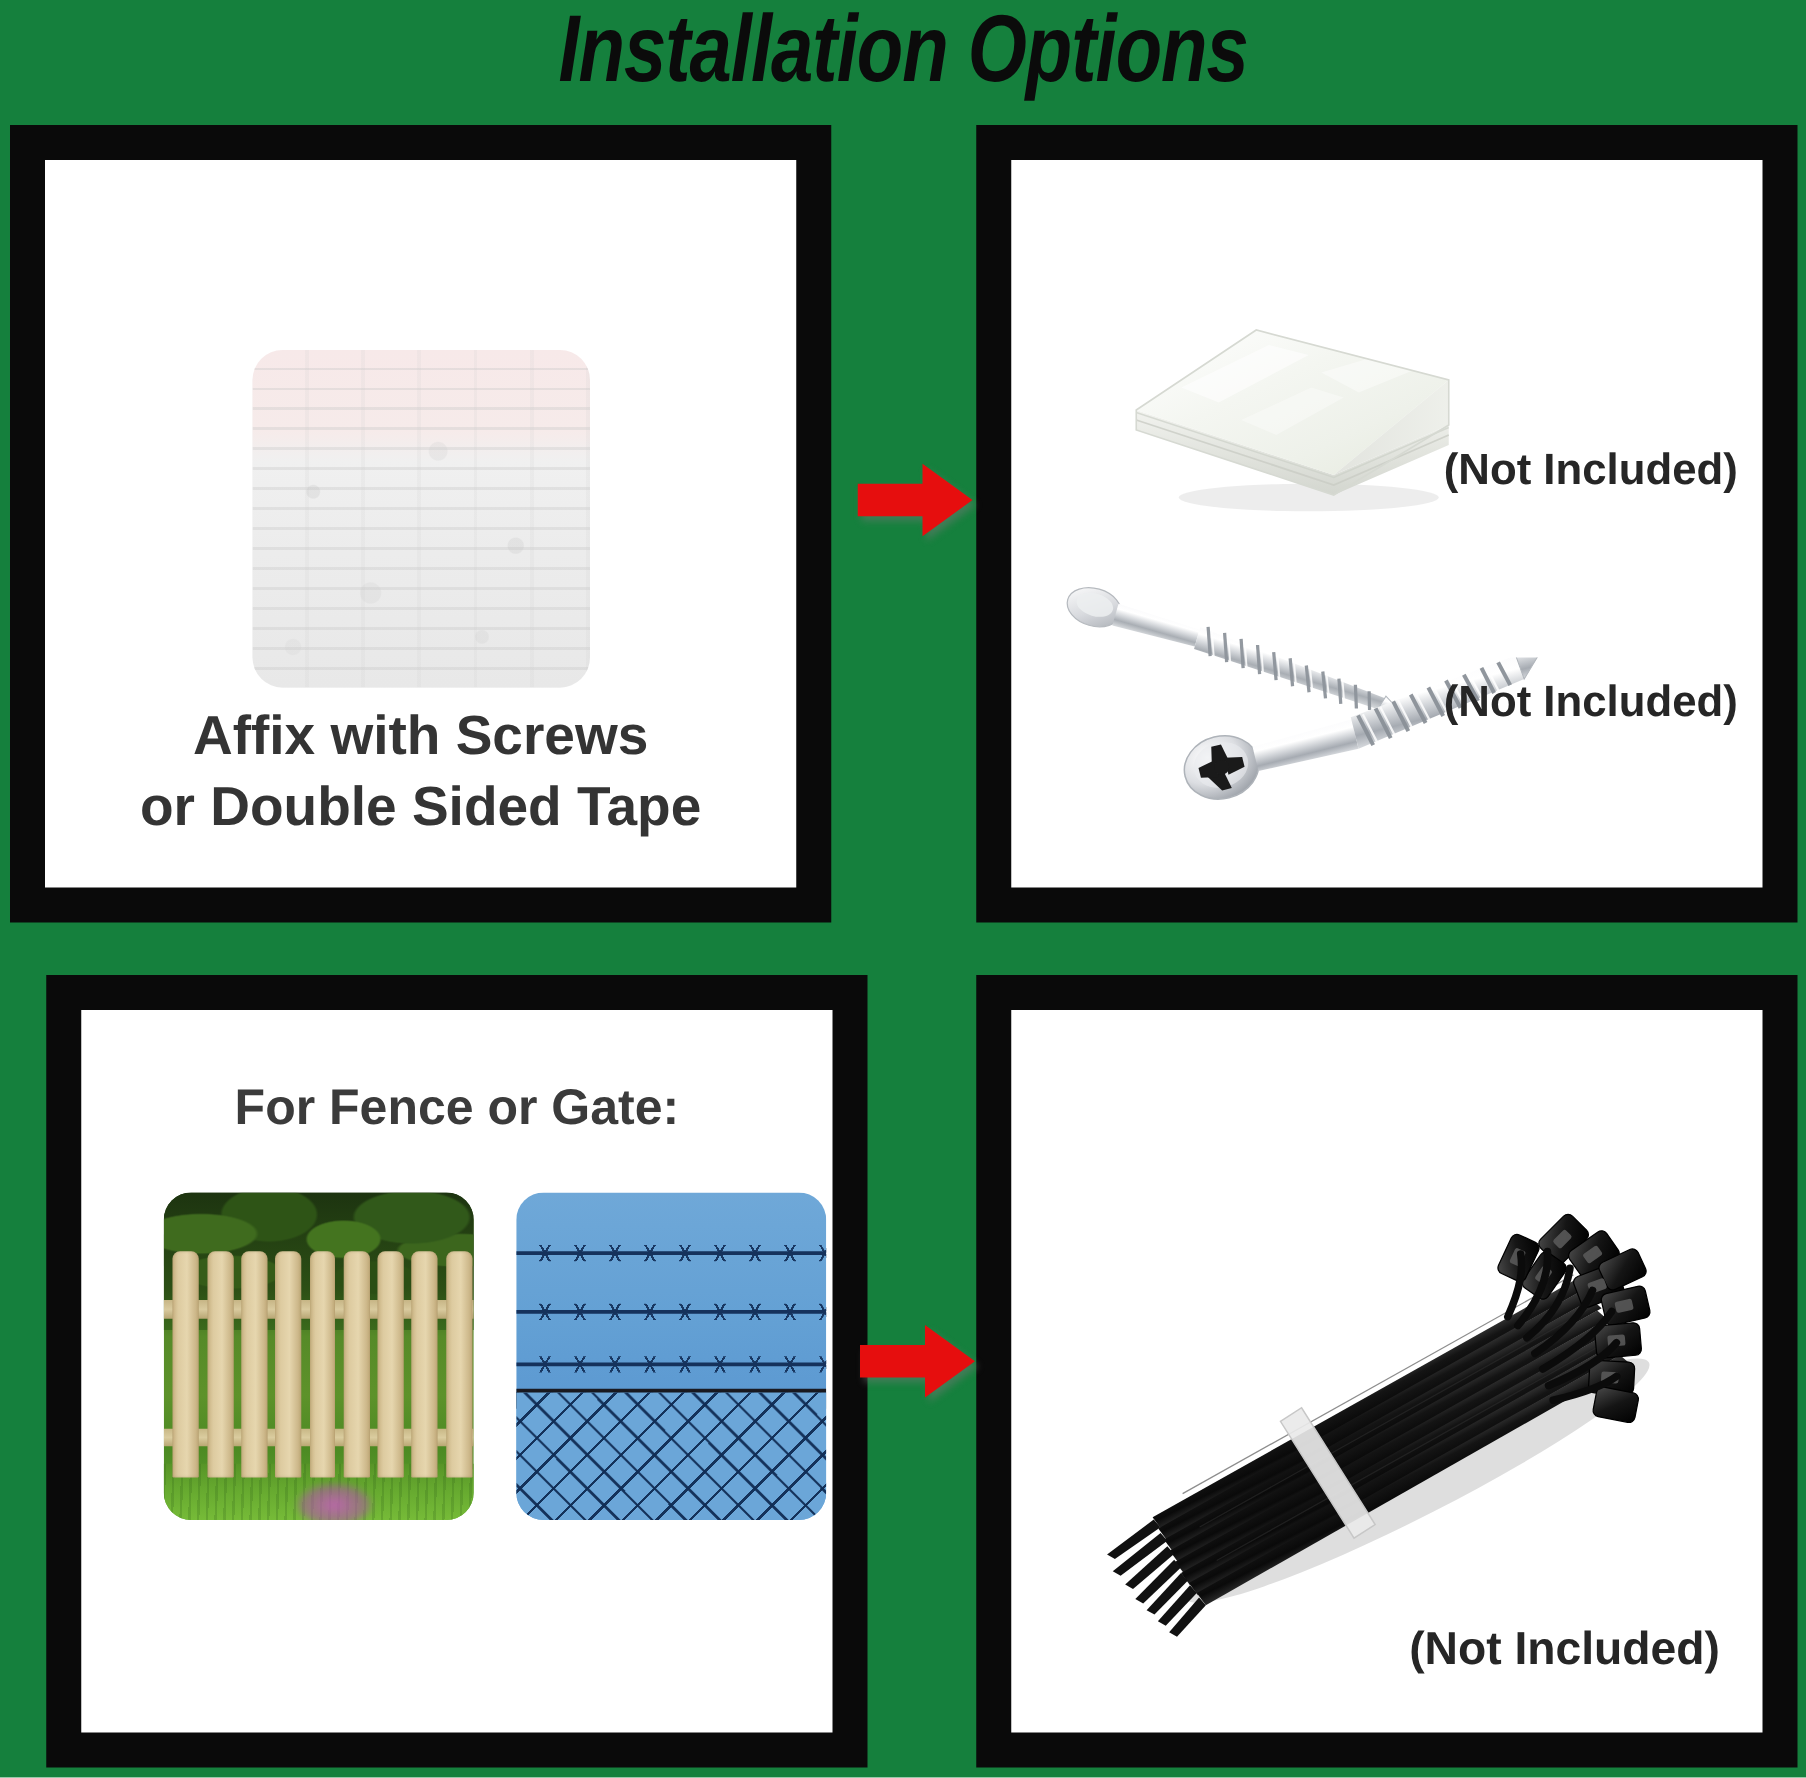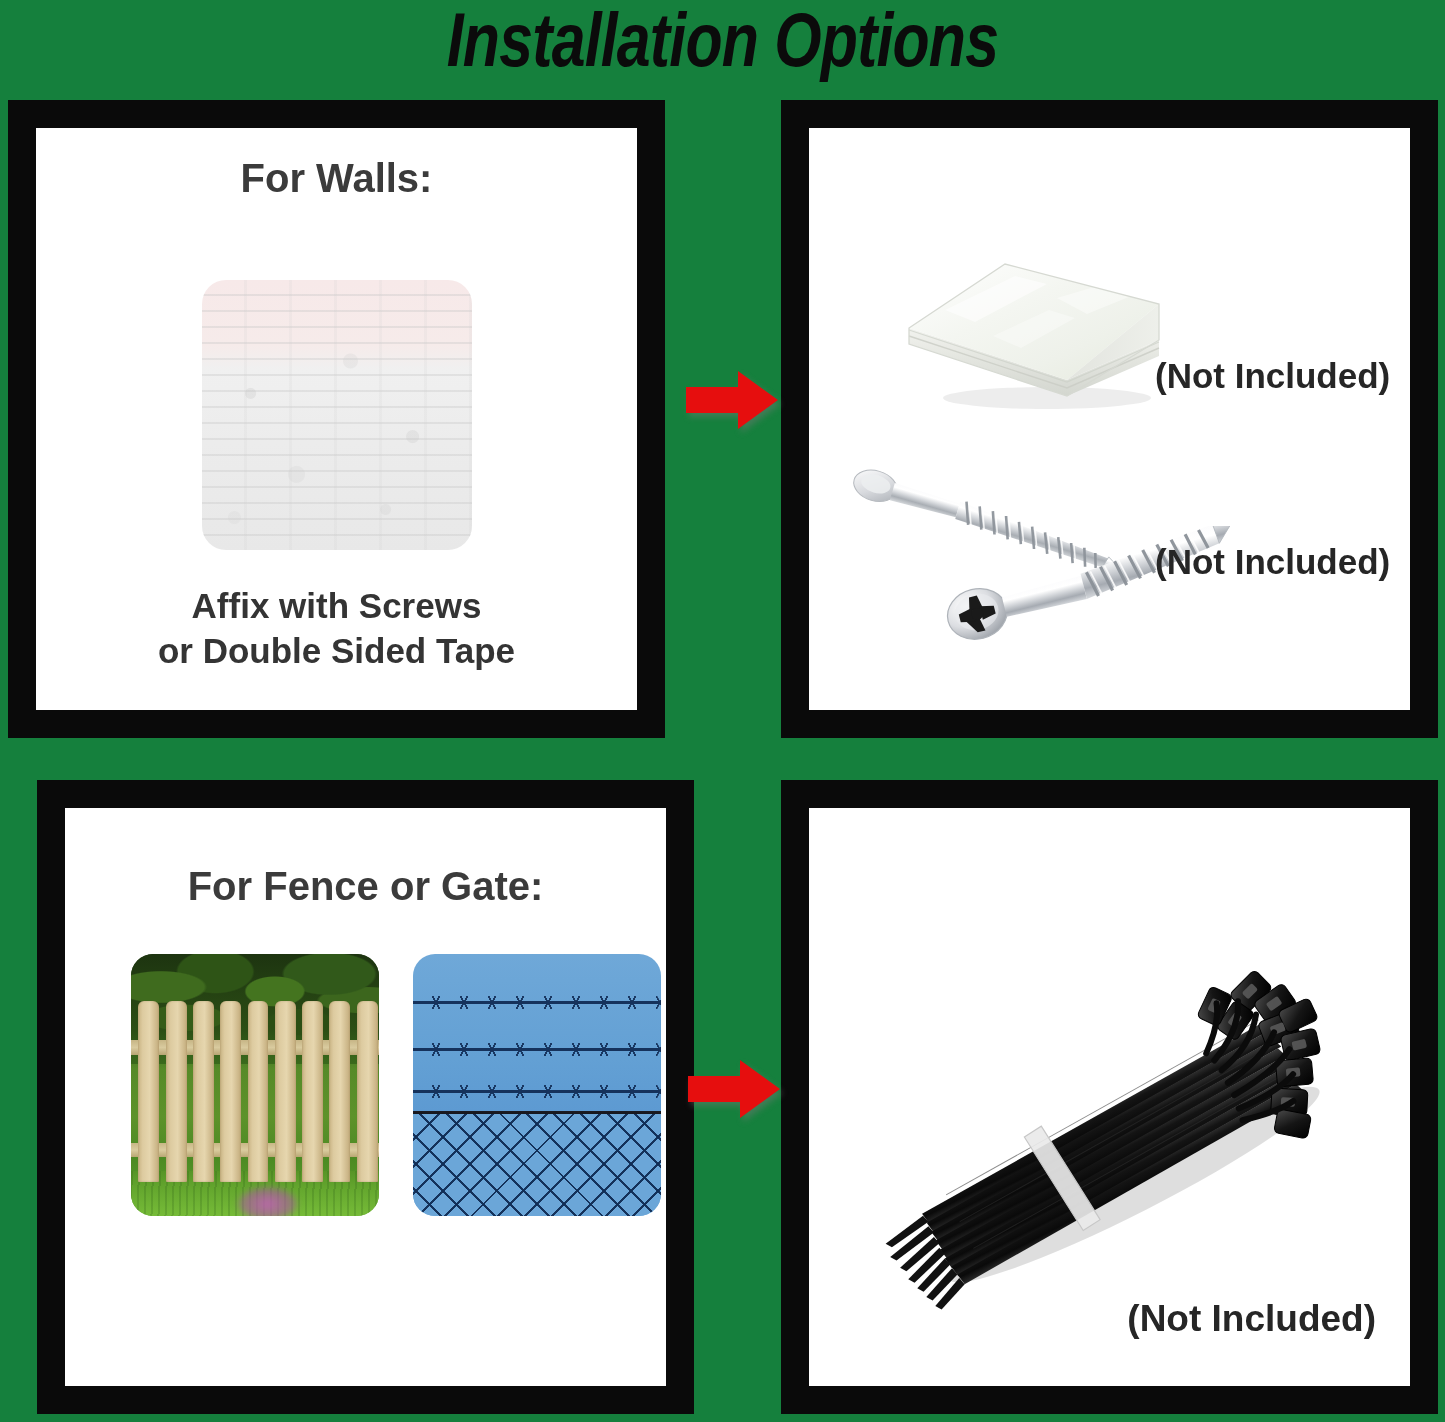--- a/index.html
+++ b/index.html
@@ -68,21 +68,21 @@
   #heading-fence { top: 56px; font-size: 40px; }
 
   .panel-caption {
     position: absolute;
     left: 0;
     width: 100%;
     text-align: center;
     font-weight: bold;
     color: #343434;
     line-height: 1.28;
-    font-size: 35px;
+    font-size: 44px;
   }
   #caption-walls { bottom: 36px; }
   #caption-fence { bottom: 66px; }
 
   
   #wall-swatch {
     position: absolute;
     left: 50%;
     top: 152px;
     margin-left: -135px;
@@ -291,21 +291,20 @@
 </head>
 <body>
 
 <div id="page">
 
   <div id="title">Installation Options</div>
 
   <div class="panel" id="panel-walls">
     <div class="panel-inner">
 
-      <div class="panel-heading" id="heading-walls">For Walls:</div>
 
       <div id="wall-swatch">
         <div class="brick-courses"></div>
         <div class="brick-joints"></div>
         <div class="brick-noise"></div>
       </div>
 
       <div class="panel-caption" id="caption-walls">
         <div>Affix with Screws</div>
         <div>or Double Sided Tape</div>

